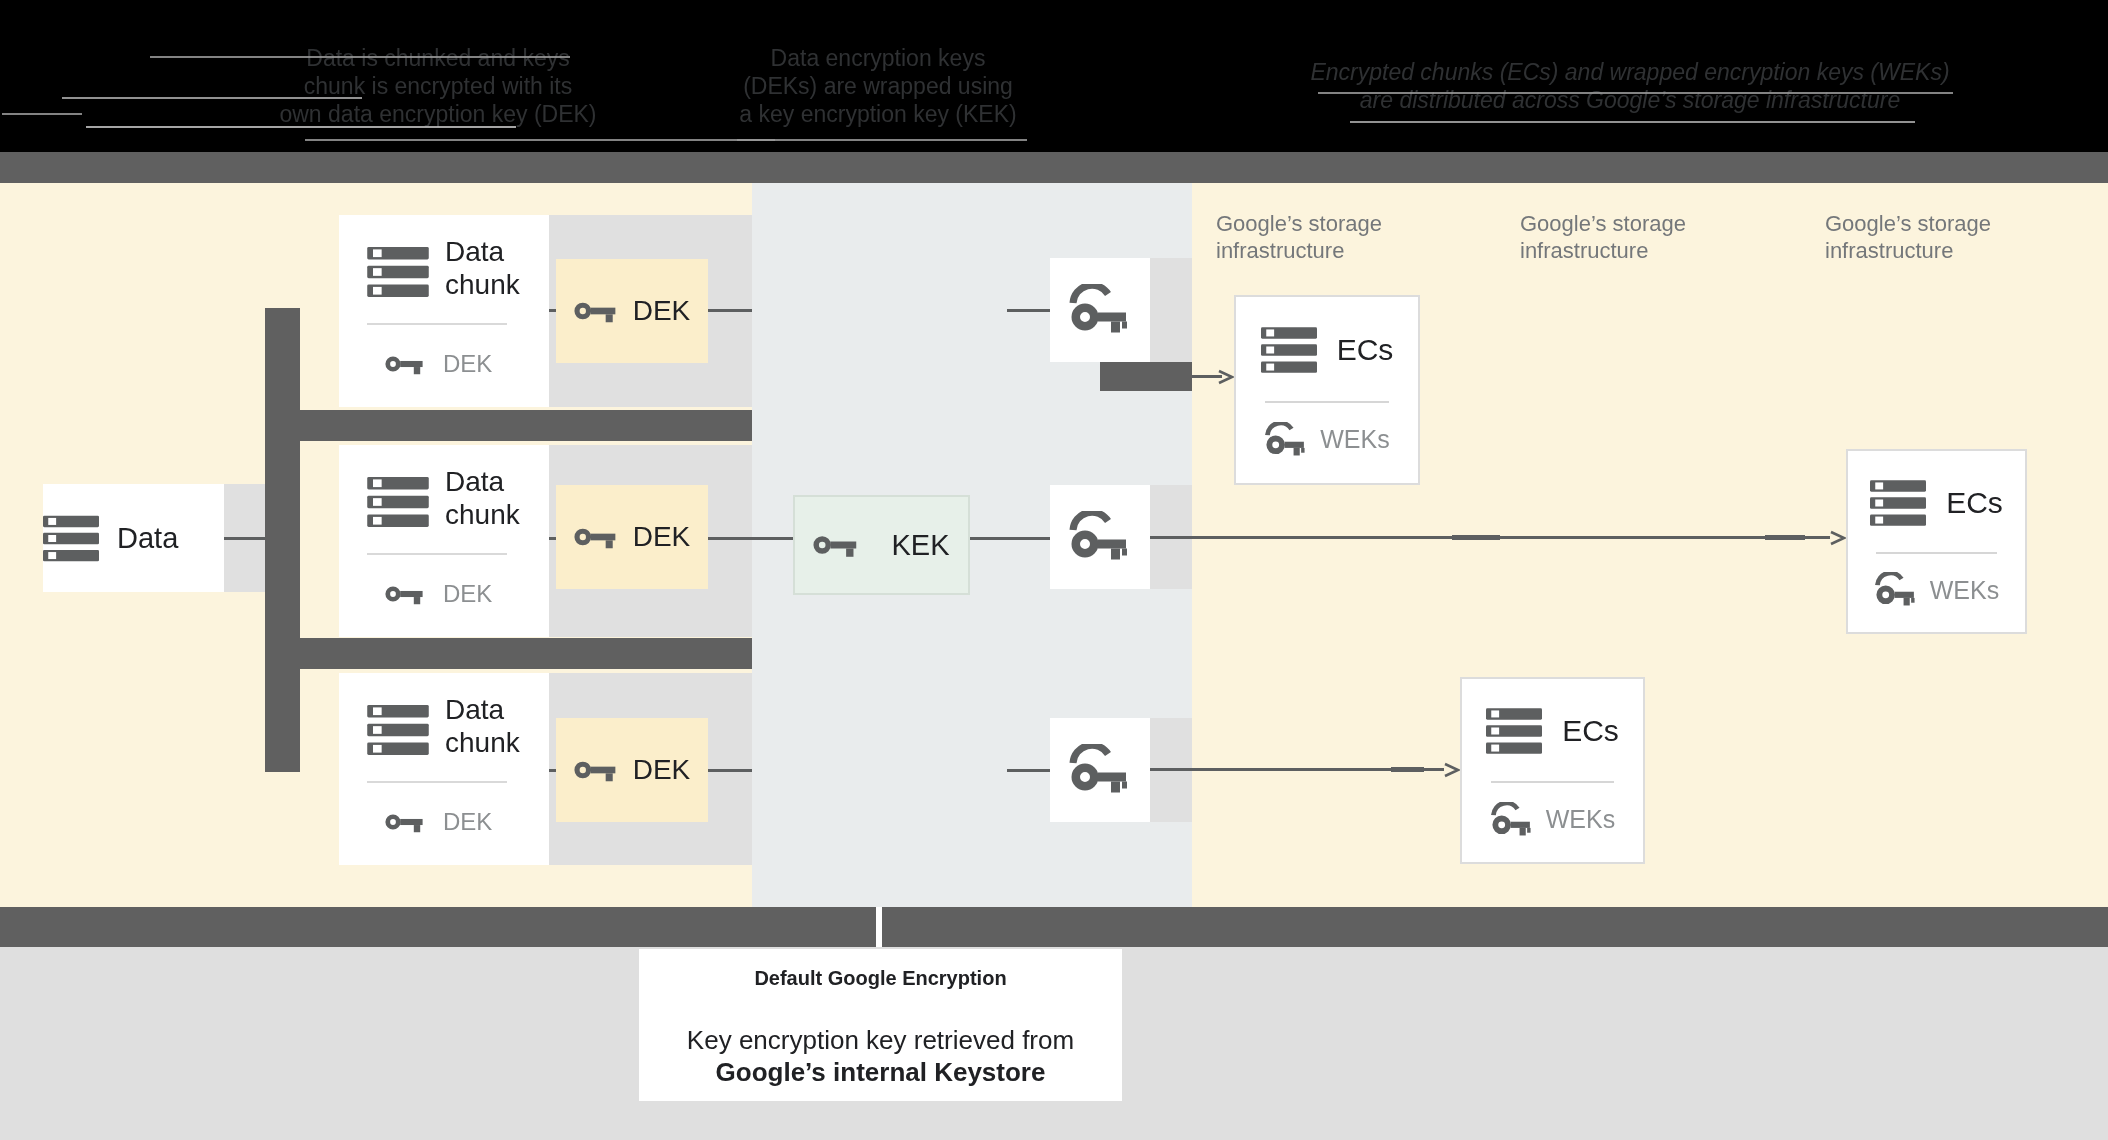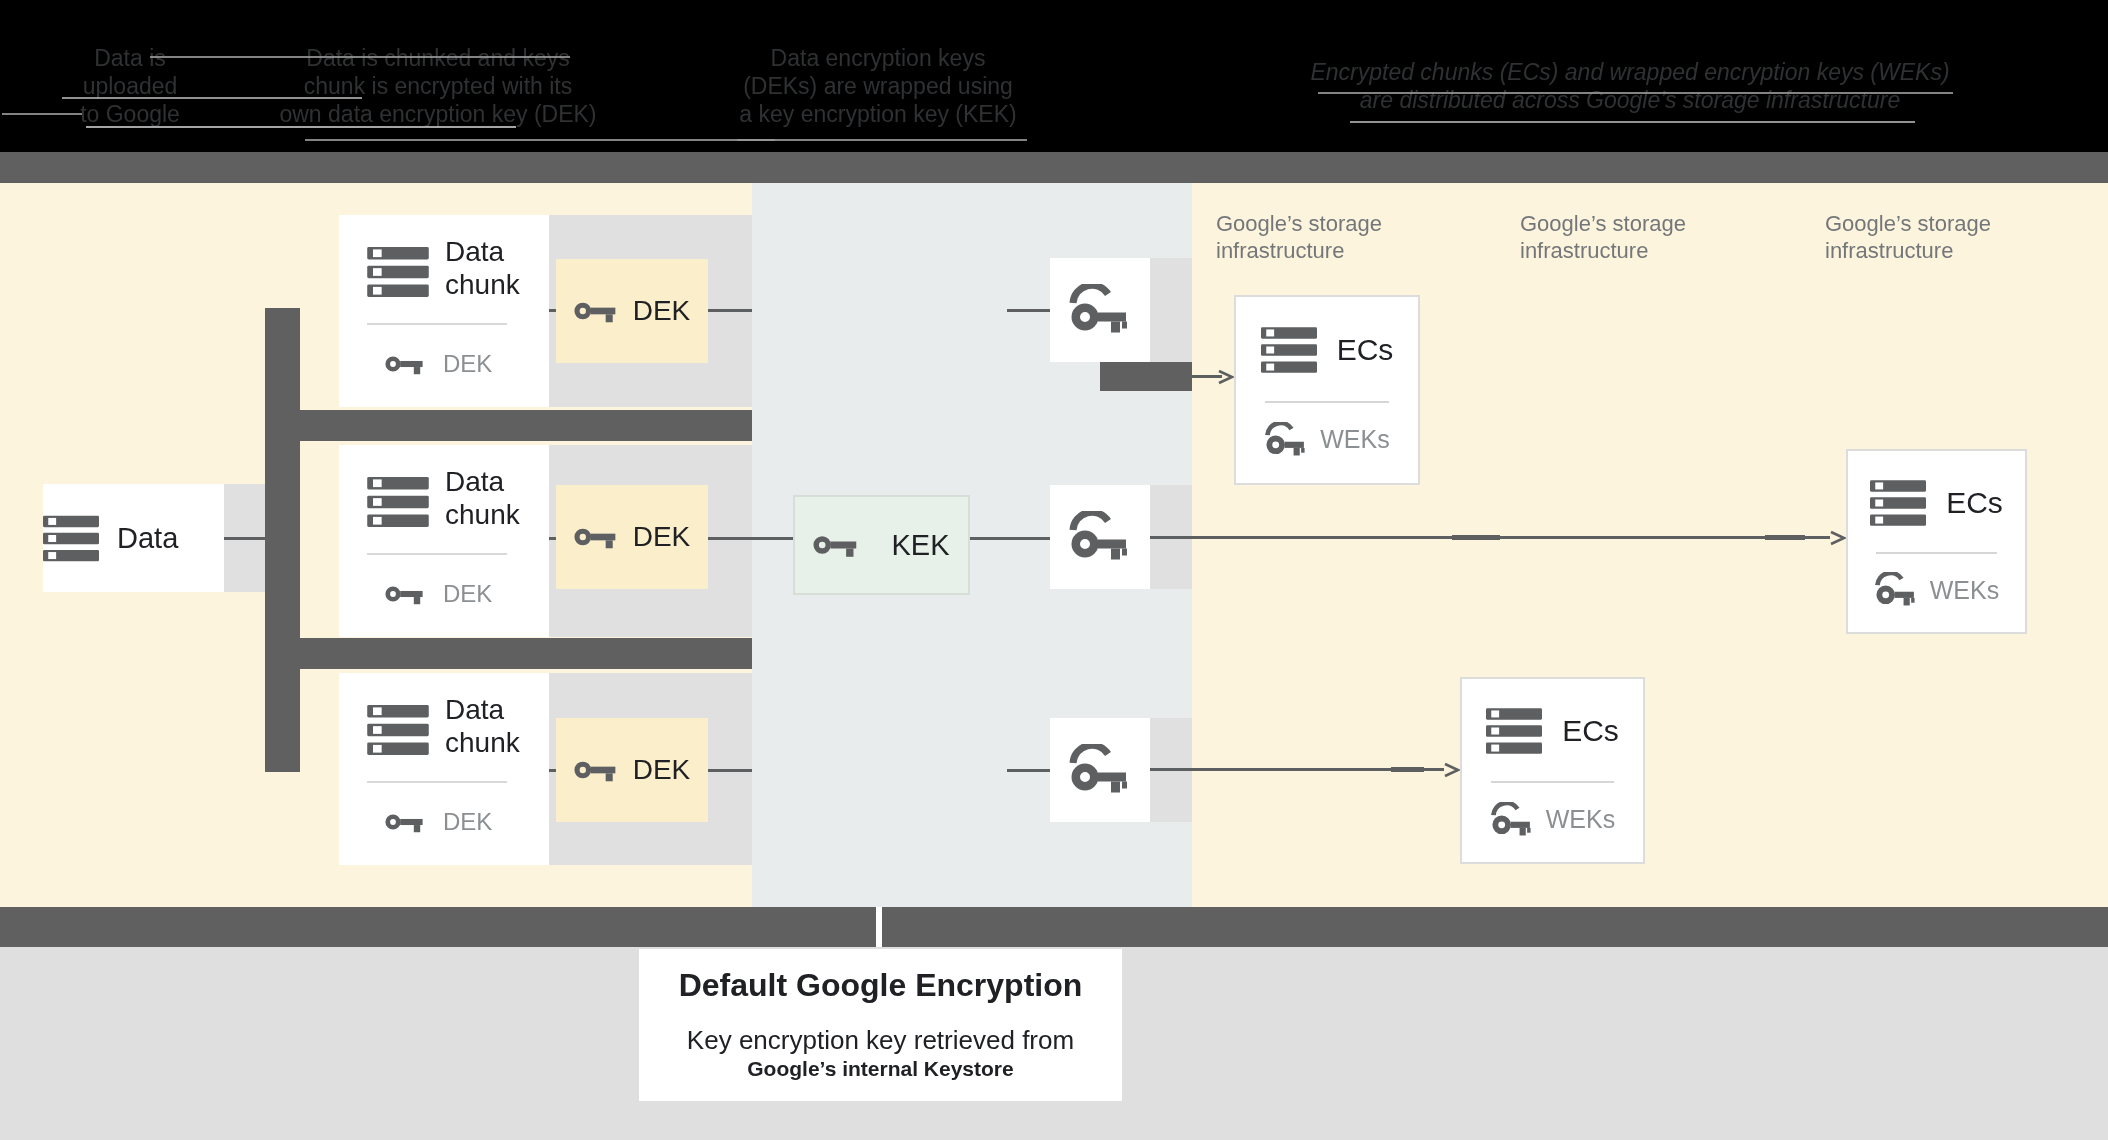--- a/index.html
+++ b/index.html
@@ -28,23 +28,23 @@
   .lbl{font-size:29px;color:#202124;}
   .lbl-sm{font-size:24px;color:#8c8f91;}
   .divider{position:absolute;height:2px;background:#d9d9d9;}
   .chunk-title{position:absolute;left:106px;top:20px;width:104px;font-size:28px;line-height:33px;color:#202124;}
   .chunk-keyrow{position:absolute;left:46px;top:135px;display:flex;align-items:center;gap:18px;}
   .ecs-head{position:absolute;left:0;top:16%;width:100%;display:flex;align-items:center;justify-content:center;gap:20px;}
   .ecs-div{position:absolute;left:16%;right:16%;top:56%;height:2px;background:#d6d6d6;}
   .ecs-keys{position:absolute;left:0;top:67%;width:100%;display:flex;align-items:center;justify-content:center;gap:12px;}
   .storelbl{font-size:22px;line-height:27px;color:#74777a;width:190px;}
   .caption{background:#fff;text-align:center;}
-  .cap-title{position:absolute;left:0;top:18px;width:100%;font-size:32px;font-weight:bold;}
+  .cap-title{position:absolute;left:0;top:18px;width:100%;font-size:20px;font-weight:bold;}
   .cap-l1{position:absolute;left:0;top:76px;width:100%;font-size:26px;}
-  .cap-l2{position:absolute;left:0;top:108px;width:100%;font-size:21px;font-weight:bold;}
+  .cap-l2{position:absolute;left:0;top:108px;width:100%;font-size:26px;font-weight:bold;}
   svg.ic{display:block;}
 </style>
 </head>
 <body>
 
 <svg width="0" height="0" style="position:absolute">
   <defs>
     <g id="sym-stack">
       <rect x="0" y="0" width="64" height="13" rx="1.5" fill="#5d5f60"></rect>
       <rect x="0" y="19.5" width="64" height="13" rx="1.5" fill="#5d5f60"></rect>
@@ -67,25 +67,20 @@
     </g>
     <g id="sym-arrow">
       <path d="M3,2 L16,8 L3,14" fill="none" stroke="#5d5f60" stroke-width="2.6"></path>
     </g>
   </defs>
 </svg>
 
 <div id="stage">
 
   <div class="abs hdr">
-    <div class="abs hstep" style="left:30px;width:200px;">
-      <div>Data is</div>
-      <div>uploaded</div>
-      <div>to Google</div>
-    </div>
     <div class="abs hstep" style="left:278px;width:320px;">
       <div>Data is chunked and keys</div>
       <div>chunk is encrypted with its</div>
       <div>own data encryption key (DEK)</div>
     </div>
     <div class="abs hstep" style="left:713px;width:330px;">
       <div>Data encryption keys</div>
       <div>(DEKs) are wrapped using</div>
       <div>a key encryption key (KEK)</div>
     </div>

